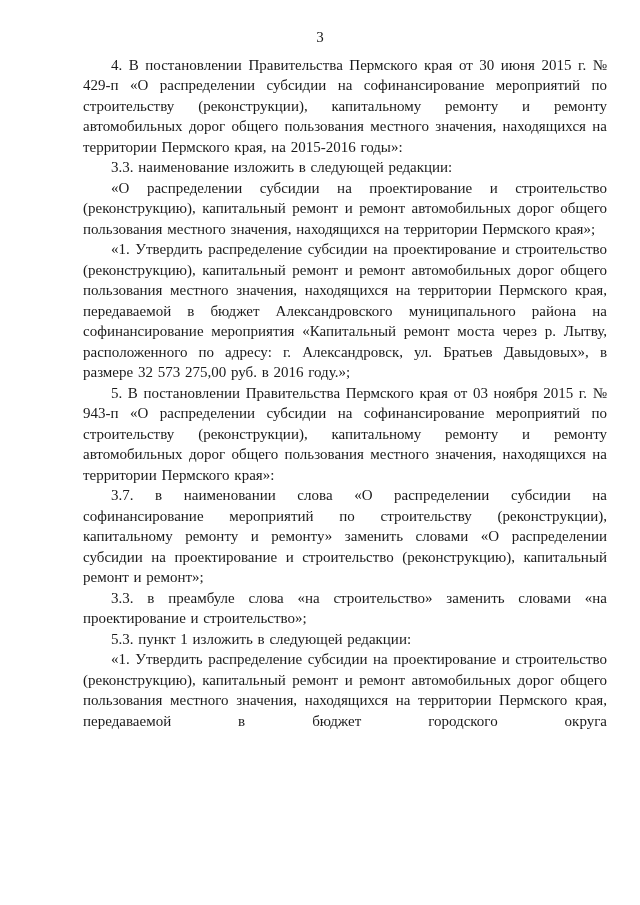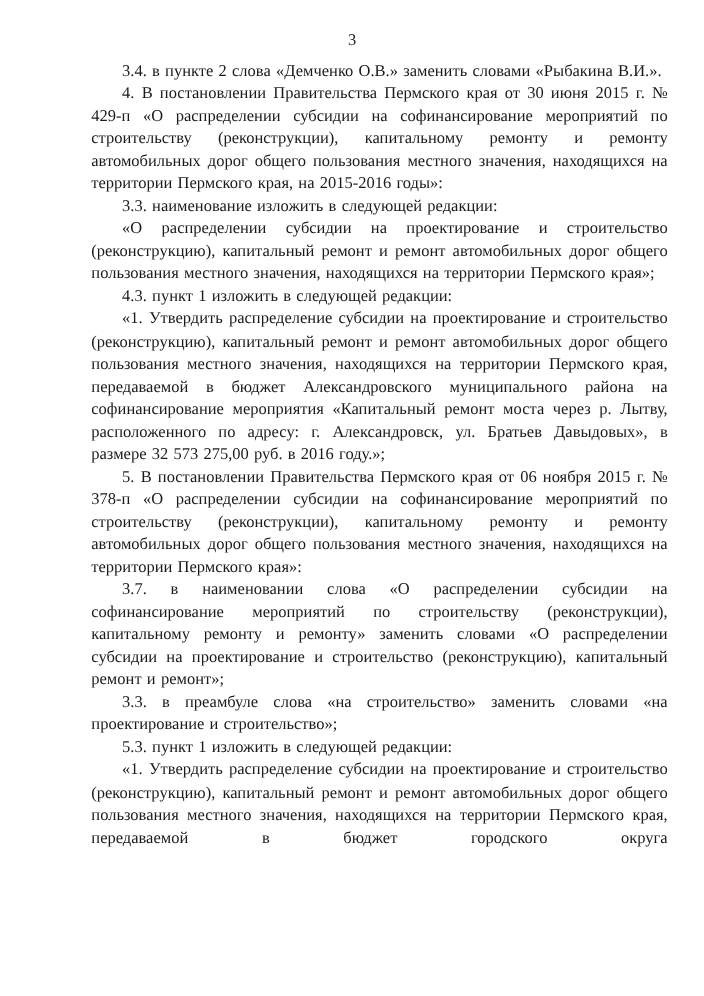--- a/index.html
+++ b/index.html
@@ -41,25 +41,23 @@
     text-align-last: justify;
   }
 </style>
 </head>
 <body>
 
 <div class="page">
   <div class="page-number">3</div>
 
   <div class="doc-body">
-    <p>3.4. в пункте 2 слова «Демченко О.В.» заменить словами «Рыбакина В.И.».</p>
     <p>4. В постановлении Правительства Пермского края от 30 июня 2015 г. № 429-п «О распределении субсидии на софинансирование мероприятий по строительству (реконструкции), капитальному ремонту и ремонту автомобильных дорог общего пользования местного значения, находящихся на территории Пермского края, на 2015-2016 годы»:</p>
     <p>3.3. наименование изложить в следующей редакции:</p>
     <p>«О распределении субсидии на проектирование и строительство (реконструкцию), капитальный ремонт и ремонт автомобильных дорог общего пользования местного значения, находящихся на территории Пермского края»;</p>
-    <p>4.3. пункт 1 изложить в следующей редакции:</p>
     <p>«1. Утвердить распределение субсидии на проектирование и строительство (реконструкцию), капитальный ремонт и ремонт автомобильных дорог общего пользования местного значения, находящихся на территории Пермского края, передаваемой в бюджет Александровского муниципального района на софинансирование мероприятия «Капитальный ремонт моста через р. Лытву, расположенного по адресу: г. Александровск, ул. Братьев Давыдовых», в размере 32 573 275,00 руб. в 2016 году.»;</p>
-    <p>5. В постановлении Правительства Пермского края от 06 ноября 2015 г. № 378-п «О распределении субсидии на софинансирование мероприятий по строительству (реконструкции), капитальному ремонту и ремонту автомобильных дорог общего пользования местного значения, находящихся на территории Пермского края»:</p>
+    <p>5. В постановлении Правительства Пермского края от 03 ноября 2015 г. № 943-п «О распределении субсидии на софинансирование мероприятий по строительству (реконструкции), капитальному ремонту и ремонту автомобильных дорог общего пользования местного значения, находящихся на территории Пермского края»:</p>
     <p>3.7. в наименовании слова «О распределении субсидии на софинансирование мероприятий по строительству (реконструкции), капитальному ремонту и ремонту» заменить словами «О распределении субсидии на проектирование и строительство (реконструкцию), капитальный ремонт и ремонт»;</p>
     <p>3.3. в преамбуле слова «на строительство» заменить словами «на проектирование и строительство»;</p>
     <p>5.3. пункт 1 изложить в следующей редакции:</p>
     <p class="continued">«1. Утвердить распределение субсидии на проектирование и строительство (реконструкцию), капитальный ремонт и ремонт автомобильных дорог общего пользования местного значения, находящихся на территории Пермского края, передаваемой в бюджет городского округа</p>
   </div>
 </div>
 
 </body></html>

